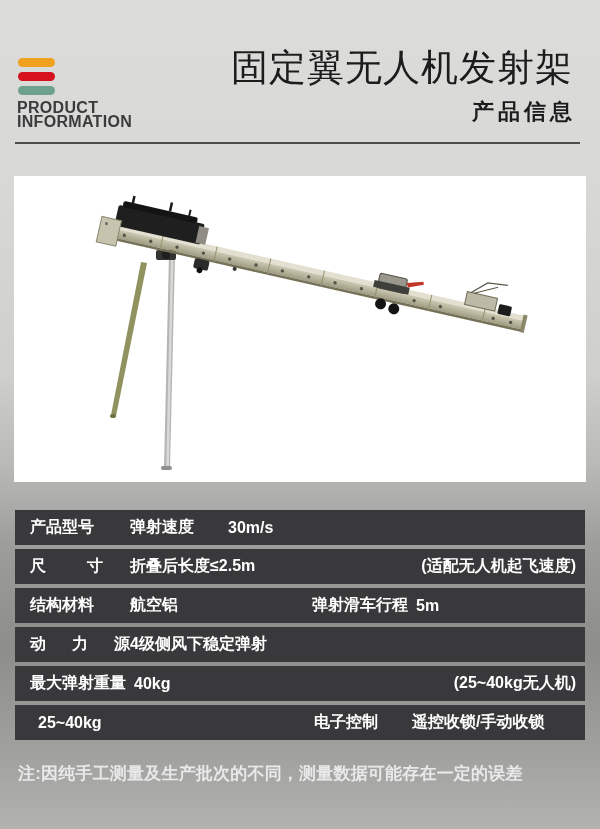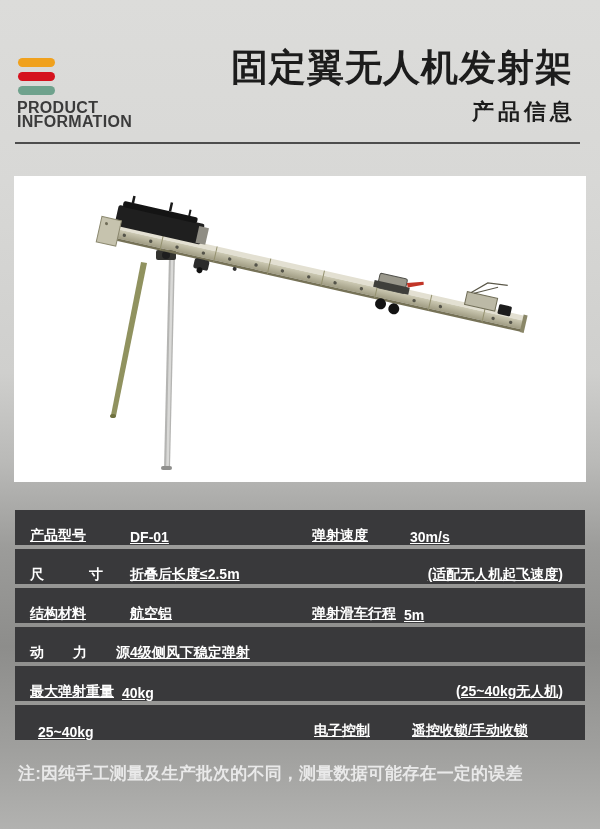--- a/index.html
+++ b/index.html
@@ -8,38 +8,38 @@
     background:linear-gradient(180deg,#dcdcda 0%,#d8d8d6 22%,#cfcfcd 45%,#b9b9b7 56%,#9c9c9a 66%,#8d8d8b 78%,#9f9f9d 90%,#b2b2b0 100%);}
   
   .logo-bars{position:absolute;left:18px;top:58px;width:37px;}
   .logo-bar{height:9px;border-radius:4.5px;margin-bottom:5px;}
   .logo-bar.orange{background:#f0a11d;}
   .logo-bar.red{background:#d5121e;}
   .logo-bar.green{background:#6fa28d;}
   .logo-text{position:absolute;left:17px;top:101px;font-size:16px;line-height:14px;
     font-weight:700;color:#3b3b3b;letter-spacing:.3px;}
   .title{position:absolute;right:28px;top:46px;text-align:right;color:#1c1c1c;}
-  .title .t1{font-size:37px;line-height:44px;font-weight:700;letter-spacing:1px;margin-right:-1px;}
+  .title .t1{font-size:37px;line-height:44px;font-weight:400;letter-spacing:1px;margin-right:-1px;}
   .title .t2{font-size:22px;line-height:44px;font-weight:900;letter-spacing:4px;margin-right:-4px;}
   .header-rule{position:absolute;left:15px;top:142px;width:565px;height:2px;background:#4d4d4d;}
   
   .photo-card{position:absolute;left:14px;top:176px;width:572px;height:306px;background:#ffffff;}
   .photo-card svg{display:block;}
   
   .specs{position:absolute;left:15px;top:510px;width:570px;}
   .spec-row{height:35px;margin-bottom:4px;background:#39393b;color:#ffffff;
-    display:flex;align-items:flex-end;padding-left:15px;box-sizing:border-box;
-    font-size:14px;font-weight:700;white-space:nowrap;text-decoration:underline;}
+    display:flex;align-items:center;padding-left:15px;box-sizing:border-box;
+    font-size:16px;font-weight:700;white-space:nowrap;}
   .cl{width:100px;flex:0 0 auto;}
   .cv{width:182px;flex:0 0 auto;}
   .cl2{width:98px;flex:0 0 auto;}
   .cv2{flex:1 1 auto;}
   .gap8{display:inline-block;width:8px;flex:0 0 auto;}
   .left284{width:284px;flex:0 0 auto;display:flex;}
-  .rt{margin-left:auto;text-align:right;padding-right:22px;}
+  .rt{margin-left:auto;text-align:right;padding-right:9px;}
   .j73{display:inline-block;width:73px;text-align:justify;text-align-last:justify;}
   .j100{display:inline-block;width:100px;text-align:justify;text-align-last:justify;}
   
   .note{position:absolute;left:18px;top:762px;font-size:17px;font-weight:700;
     color:#e9e9e9;letter-spacing:.2px;white-space:nowrap;}
 </style>
 </head>
 <body>
 
 <div class="page">
@@ -133,21 +133,20 @@
           <rect x="493" y="40" width="13" height="10" rx="1.5" fill="#1c1c1c"></rect>
         </g>
         <rect x="519" y="45" width="4" height="18" fill="#8a8768"></rect>
       </g>
     </svg>
   </div>
 
   <div class="specs">
     <div class="spec-row">
       <span class="cl">产品型号</span>
-      <span class="cv">DF-01</span>
       <span class="cl2">弹射速度</span>
       <span class="cv2">30m/s</span>
     </div>
     <div class="spec-row">
       <span class="cl"><span class="j73">尺寸</span></span>
       <span class="cv">折叠后长度≤2.5m</span>
       <span class="rt">(适配无人机起飞速度)</span>
     </div>
     <div class="spec-row">
       <span class="cl">结构材料</span>

